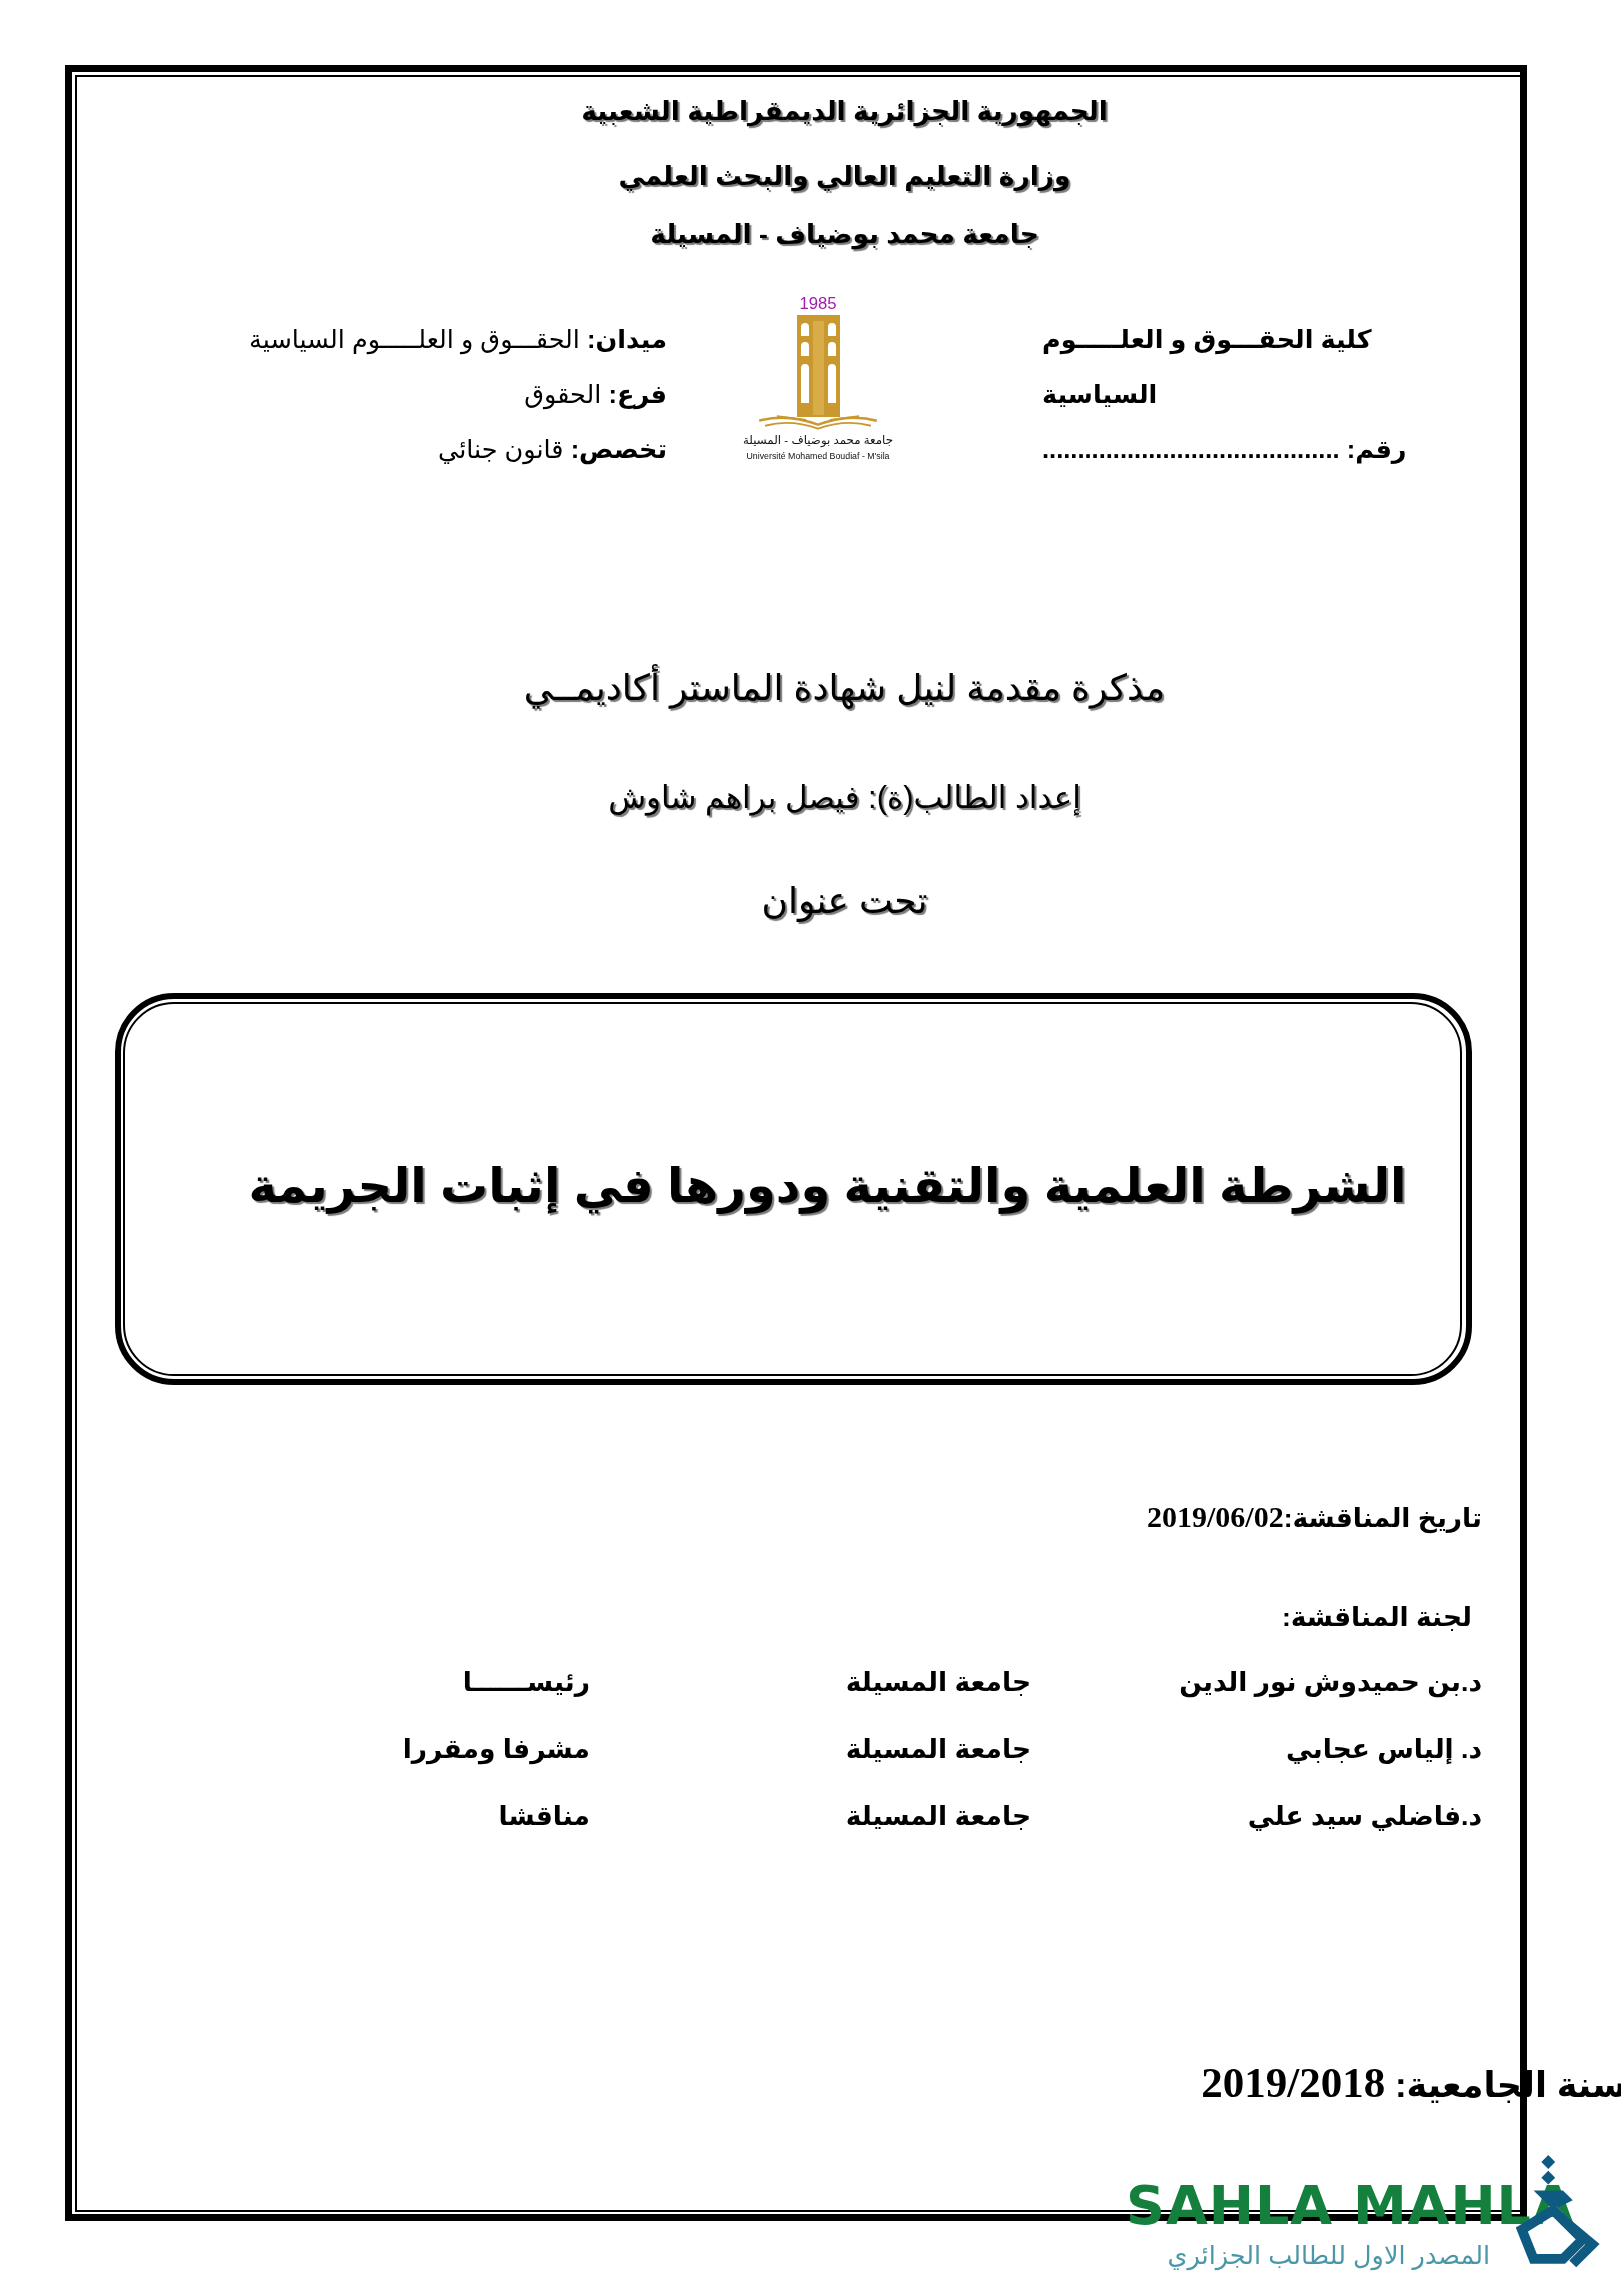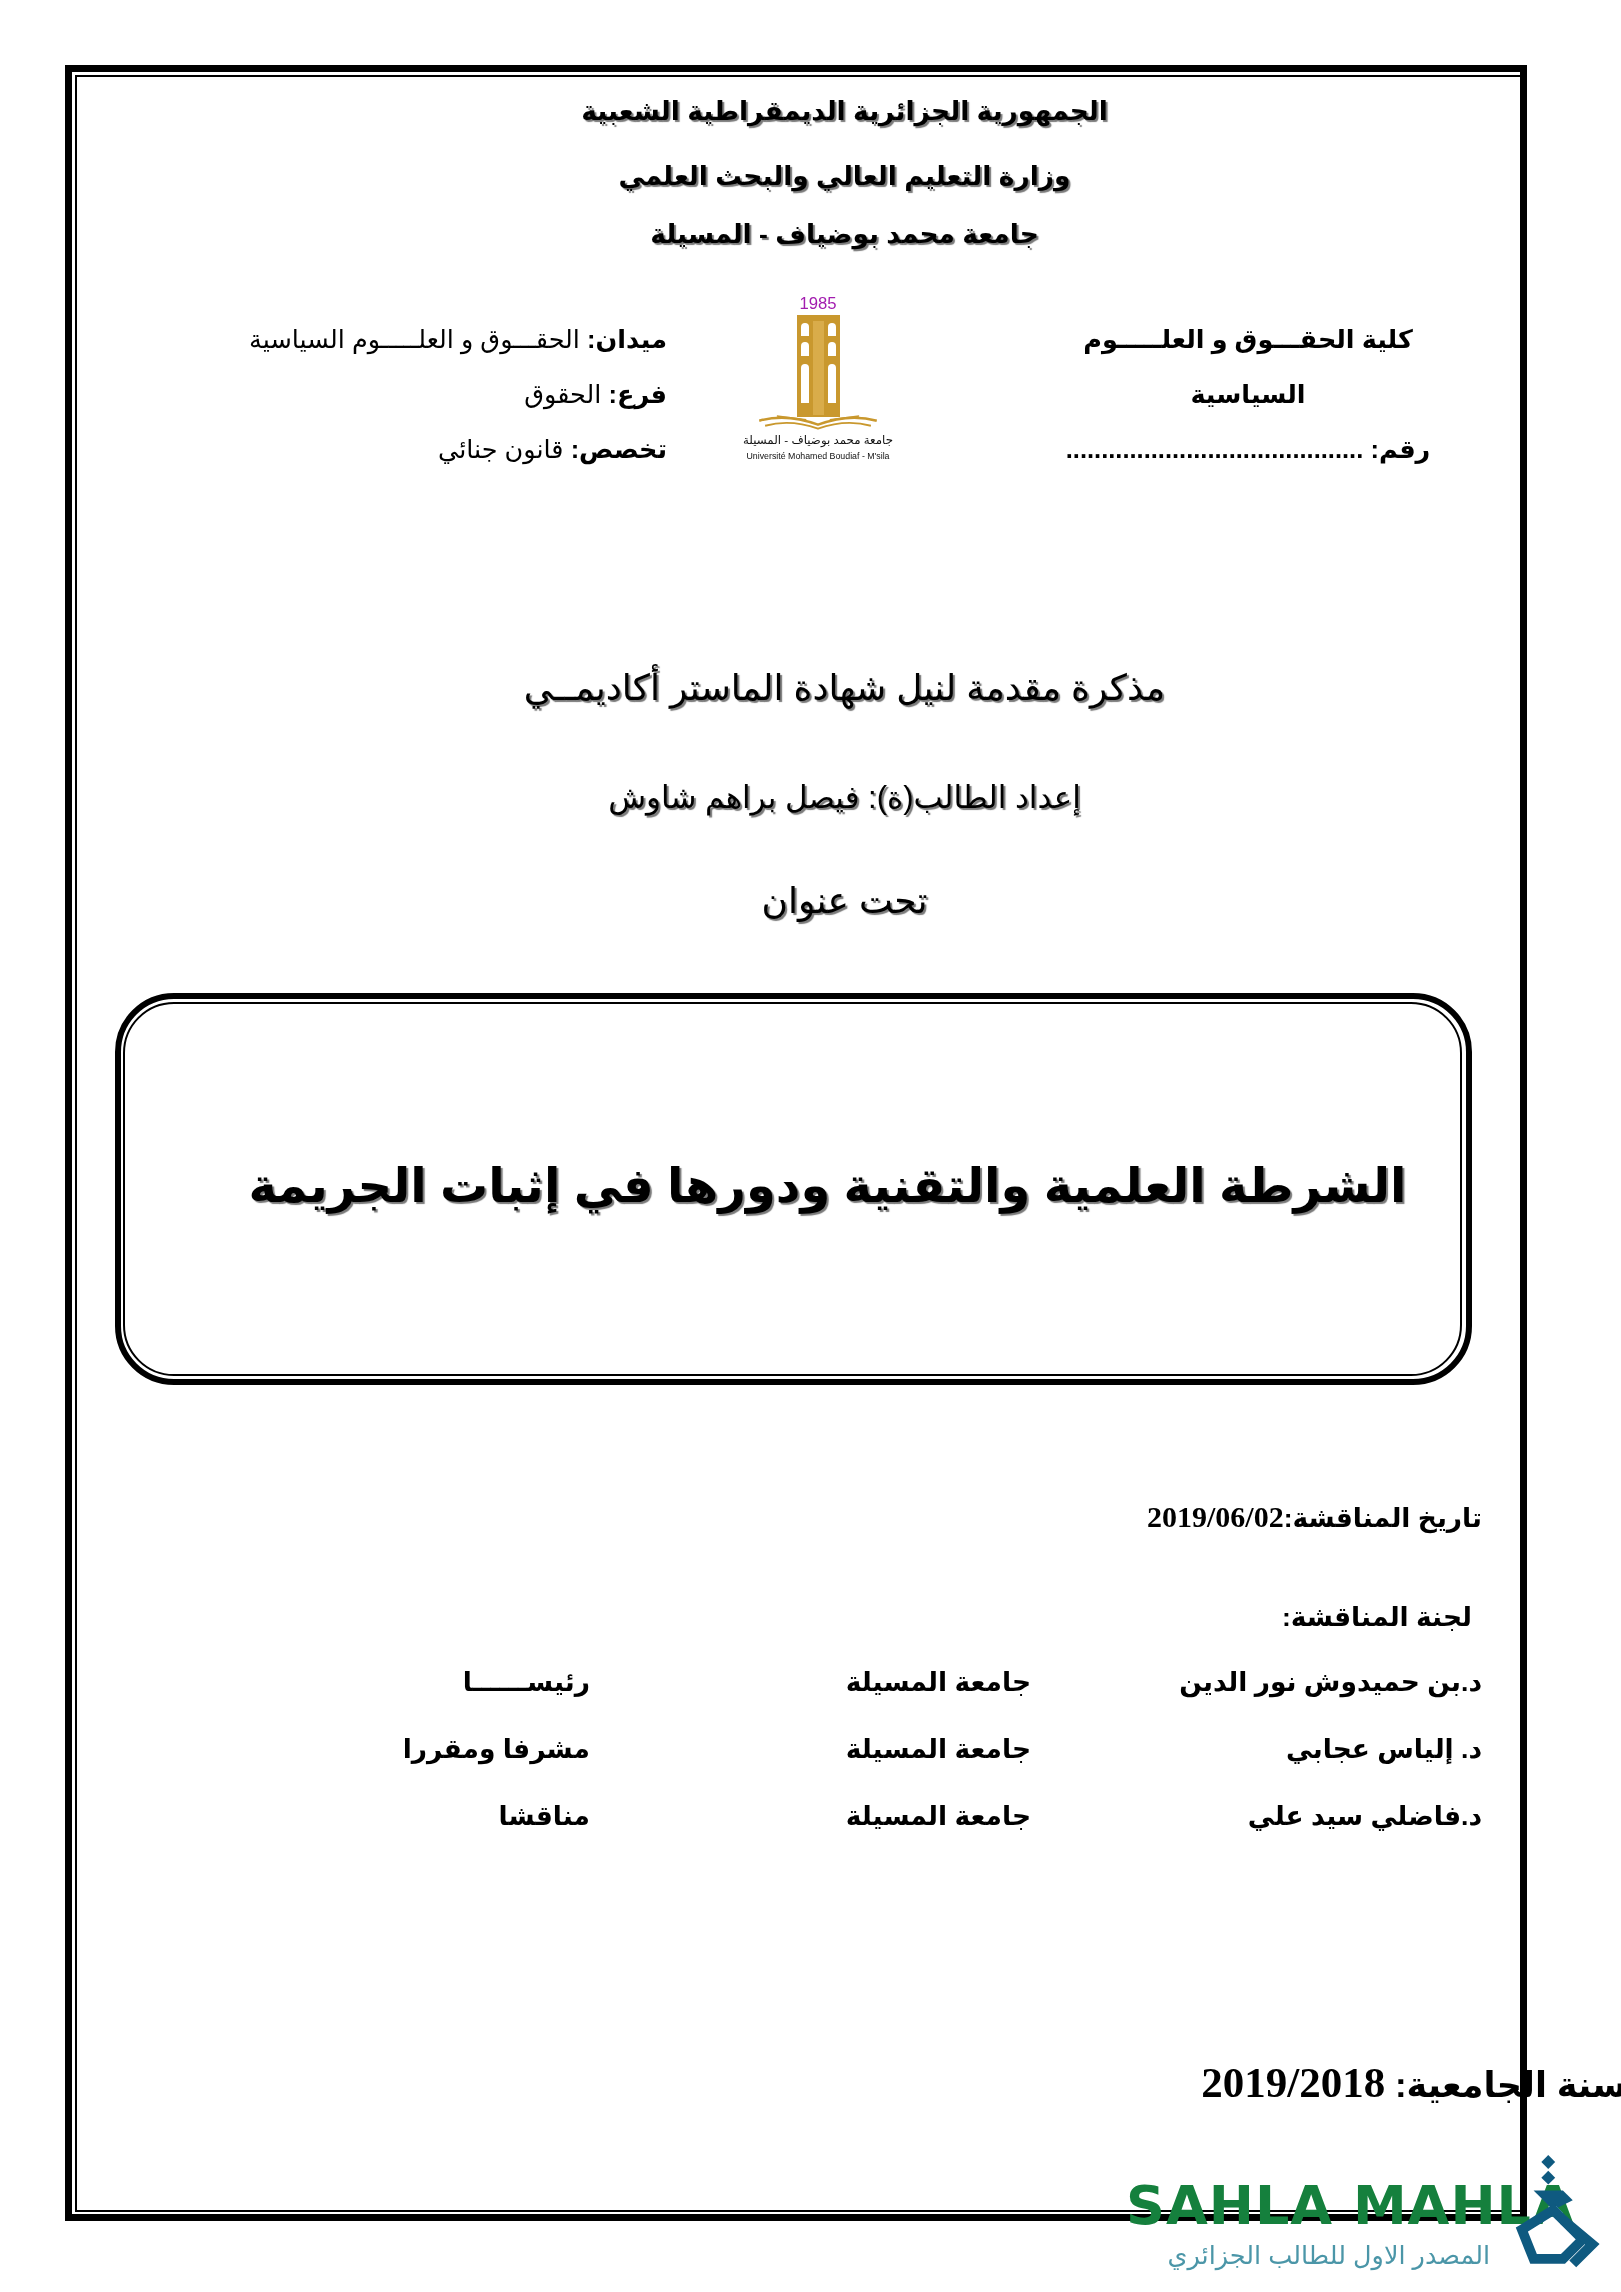--- a/index.html
+++ b/index.html
@@ -12,21 +12,21 @@
     .border-outer { left: 65px; top: 65px; width: 1462px; height: 2156px;
                     border: 7.8px solid #000; box-sizing: border-box; }
     .border-inner { left: 75px; top: 75px; width: 1449px; height: 2137px;
                     border: 2px solid #000; box-sizing: border-box; }
 
     .bold { font-weight: bold; }
     .shadow { text-shadow: 2px 2px 1px #7a7a7a; padding-left: 34px; }
 
     .hdr-line { left: 0; width: 1621px; text-align: center; font-size: 26.5px; font-weight: bold; }
 
-    .meta-right { right: 167px; width: 412px; text-align: center; font-size: 25.5px; line-height: 55px; }
+    .meta-right { right: 167px; width: 412px; text-align: left; font-size: 25.5px; line-height: 55px; }
     .meta-left  { left: 157px; width: 510px; text-align: right; font-size: 25.5px; line-height: 55px; }
     .meta-left .lbl, .meta-right .lbl { font-weight: bold; }
     .dots { letter-spacing: 1px; font-weight: bold; }
 
     
     .logo { left: 720px; top: 284px; width: 196px; height: 196px; }
     .logo-year { position: absolute; top: 9.8px; width: 196px; text-align: center; color: #a21caf;
                  font-size: 16.7px; }
     .tower { position: absolute; left: 77px; top: 31px; width: 43px; height: 102px; background: #C9982E; }
     .tower .win { position: absolute; width: 7.8px; background: #fff; border-radius: 3.9px 3.9px 0 0; }

